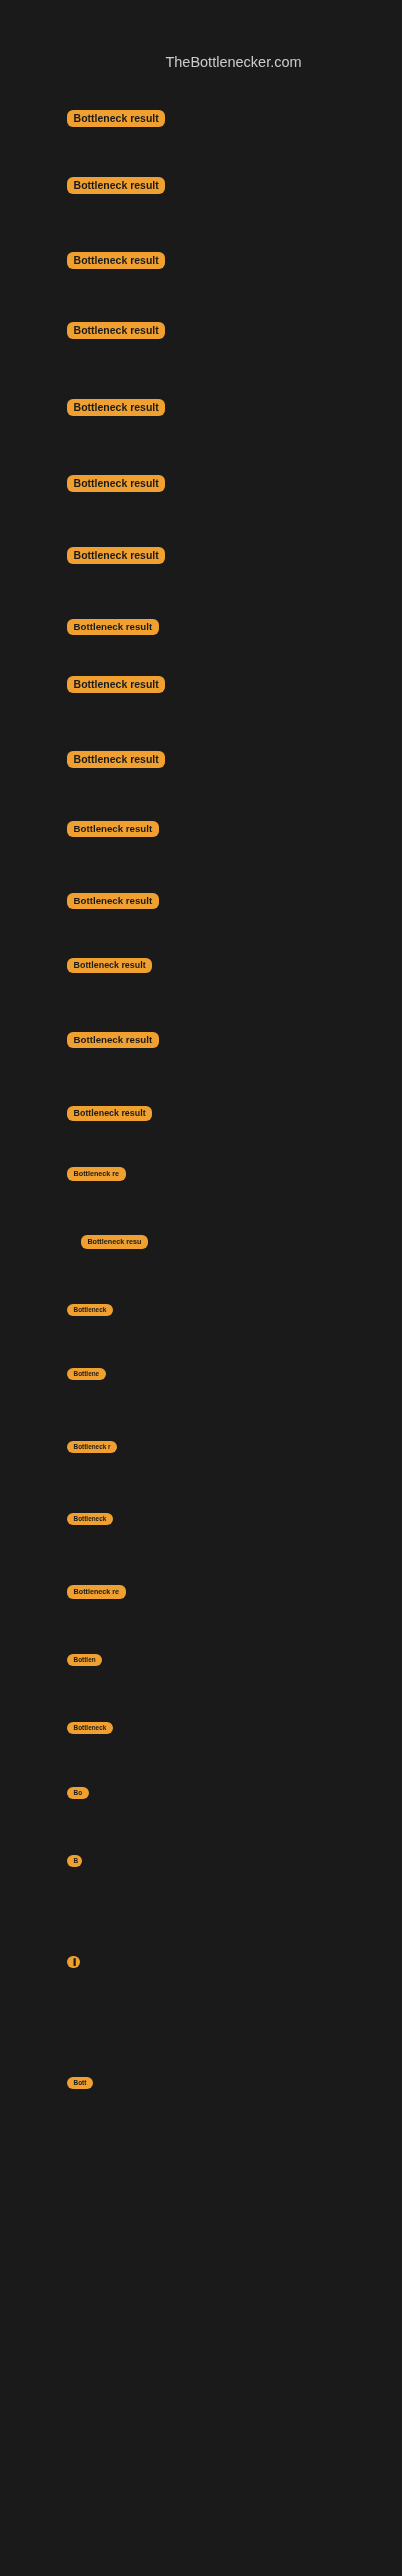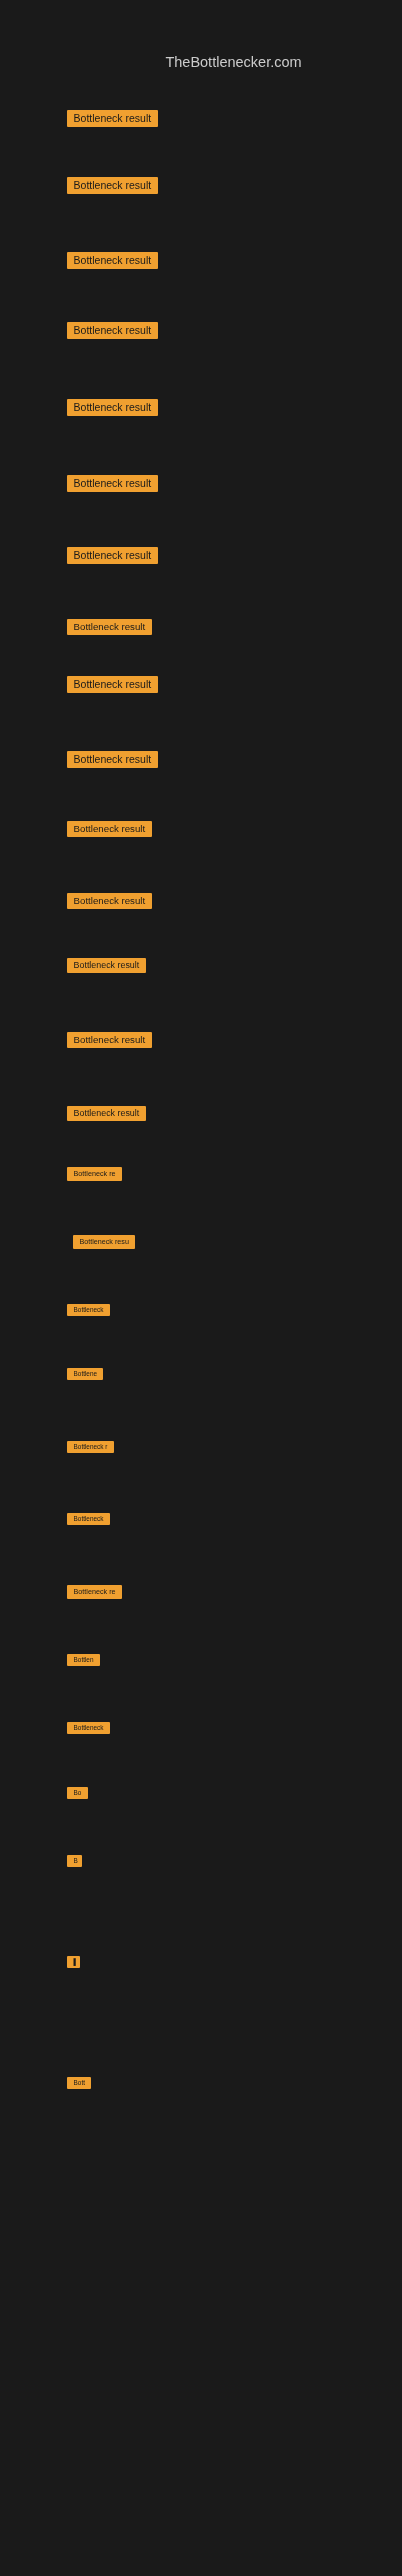--- a/index.html
+++ b/index.html
@@ -19,23 +19,23 @@
       color: #cccccc;
       font-size: 14.5px;
       padding: 6.4px 0 3.2px 0;
       font-weight: normal;
     }
     .bottleneck-badge {
       display: inline-block;
       background-color: #f0a030;
       color: #1a1a1a;
       font-size: 10.5px;
-      font-weight: normal;
+      font-weight: bold;
       padding: 2.4px 6.4px;
-      border-radius: 1px;
+      border-radius: 6px;
       white-space: nowrap;
       overflow: hidden;
     }
     .row {
       position: absolute;
       left: 0;
     }
   </style>
 </head>
 <body>
@@ -52,21 +52,21 @@
     <div class="row" style="top: 483px; left: 3.2px;"><span class="bottleneck-badge" style="max-width: 147px; font-size: 10.5px;">Bottleneck result</span></div>
     <div class="row" style="top: 555px; left: 3.2px;"><span class="bottleneck-badge" style="max-width: 141px; font-size: 9.7px;">Bottleneck result</span></div>
     <div class="row" style="top: 612px; left: 3.2px;"><span class="bottleneck-badge" style="max-width: 155px; font-size: 10.5px;">Bottleneck result</span></div>
     <div class="row" style="top: 687px; left: 3.2px;"><span class="bottleneck-badge" style="max-width: 154px; font-size: 10.5px;">Bottleneck result</span></div>
     <div class="row" style="top: 757px; left: 3.2px;"><span class="bottleneck-badge" style="max-width: 145px; font-size: 9.7px;">Bottleneck result</span></div>
     <div class="row" style="top: 829px; left: 3.2px;"><span class="bottleneck-badge" style="max-width: 133px; font-size: 9.7px;">Bottleneck result</span></div>
     <div class="row" style="top: 894px; left: 3.2px;"><span class="bottleneck-badge" style="max-width: 129px; font-size: 8.9px;">Bottleneck result</span></div>
     <div class="row" style="top: 968px; left: 3.2px;"><span class="bottleneck-badge" style="max-width: 142px; font-size: 9.7px;">Bottleneck result</span></div>
     <div class="row" style="top: 1042px; left: 3.2px;"><span class="bottleneck-badge" style="max-width: 122px; font-size: 8.9px;">Bottleneck result</span></div>
     <div class="row" style="top: 1103px; left: 3.2px;"><span class="bottleneck-badge" style="max-width: 90px; font-size: 7.2px;">Bottleneck re</span></div>
-    <div class="row" style="top: 1171px; left: 9px;"><span class="bottleneck-badge" style="max-width: 87px; font-size: 7.2px;">Bottleneck resu</span></div>
+    <div class="row" style="top: 1171px; left: 17px;"><span class="bottleneck-badge" style="max-width: 87px; font-size: 7.2px;">Bottleneck resu</span></div>
     <div class="row" style="top: 1240px; left: 3.2px;"><span class="bottleneck-badge" style="max-width: 72px; font-size: 6.4px;">Bottleneck</span></div>
     <div class="row" style="top: 1304px; left: 3.2px;"><span class="bottleneck-badge" style="max-width: 63px; font-size: 6.4px;">Bottlene</span></div>
     <div class="row" style="top: 1377px; left: 3.2px;"><span class="bottleneck-badge" style="max-width: 76px; font-size: 6.4px;">Bottleneck r</span></div>
     <div class="row" style="top: 1449px; left: 3.2px;"><span class="bottleneck-badge" style="max-width: 68px; font-size: 6.4px;">Bottleneck</span></div>
     <div class="row" style="top: 1521px; left: 3.2px;"><span class="bottleneck-badge" style="max-width: 85px; font-size: 7.2px;">Bottleneck re</span></div>
     <div class="row" style="top: 1590px; left: 3.2px;"><span class="bottleneck-badge" style="max-width: 58px; font-size: 6.4px;">Bottlen</span></div>
     <div class="row" style="top: 1658px; left: 3.2px;"><span class="bottleneck-badge" style="max-width: 71px; font-size: 6.4px;">Bottleneck</span></div>
     <div class="row" style="top: 1723px; left: 3.2px;"><span class="bottleneck-badge" style="max-width: 28px; font-size: 6.4px;">Bo</span></div>
     <div class="row" style="top: 1791px; left: 3.2px;"><span class="bottleneck-badge" style="max-width: 14.5px; font-size: 6.4px;">B</span></div>
     <div class="row" style="top: 1892px; left: 3.2px;"><span class="bottleneck-badge" style="max-width: 9.7px; font-size: 6.4px;">▌</span></div>

